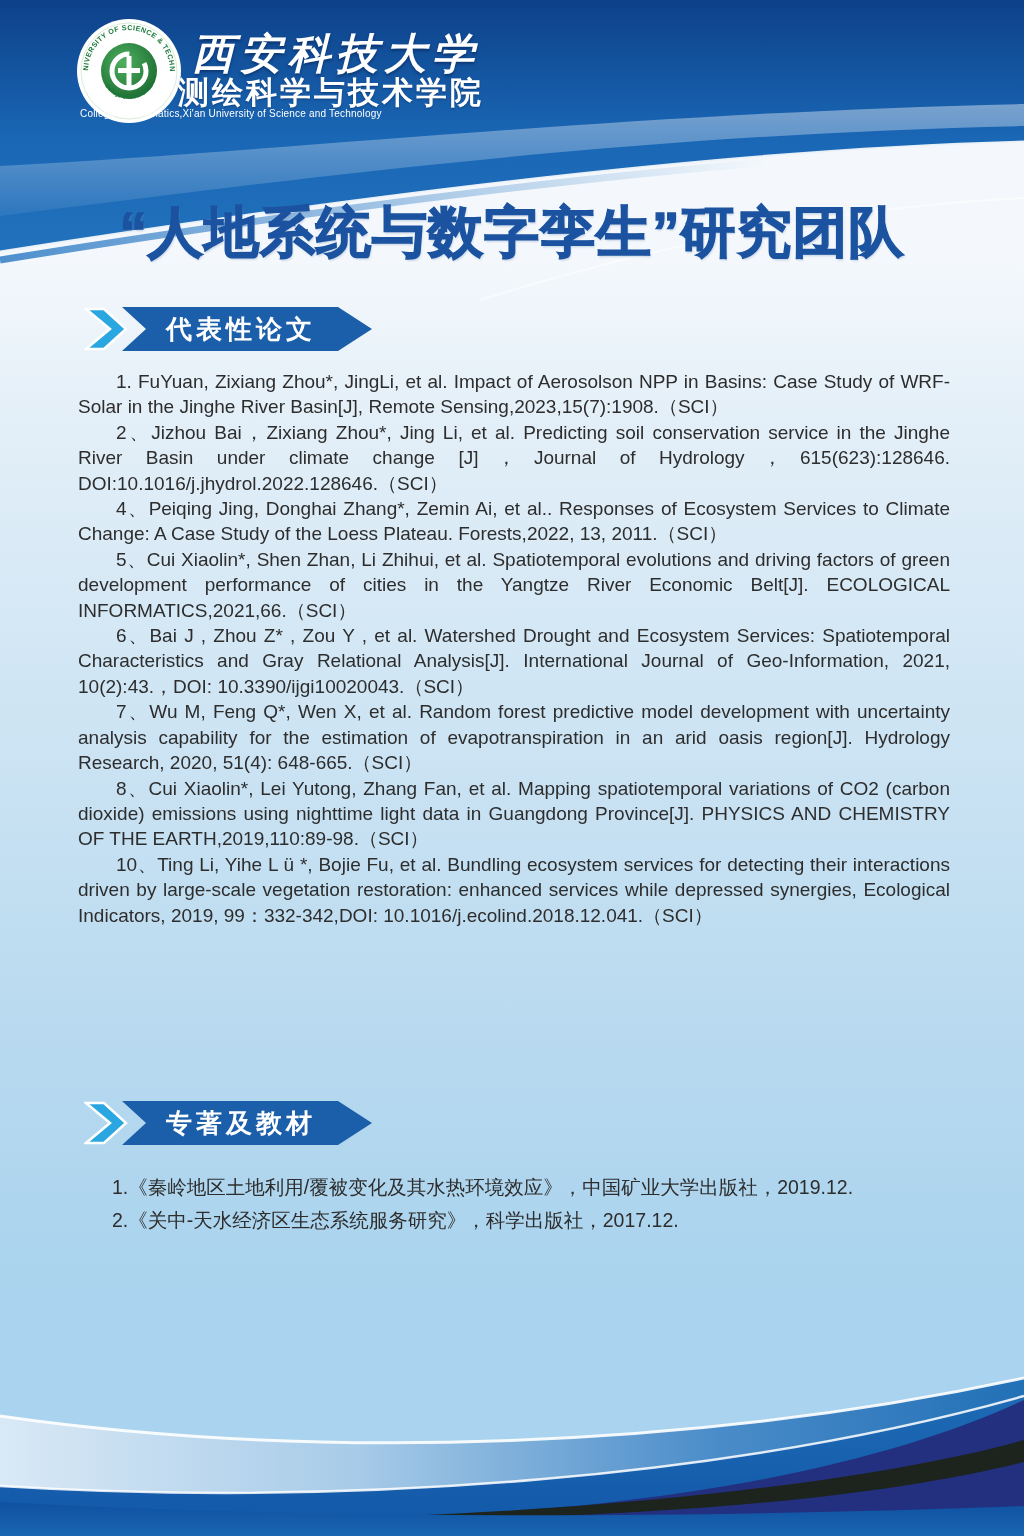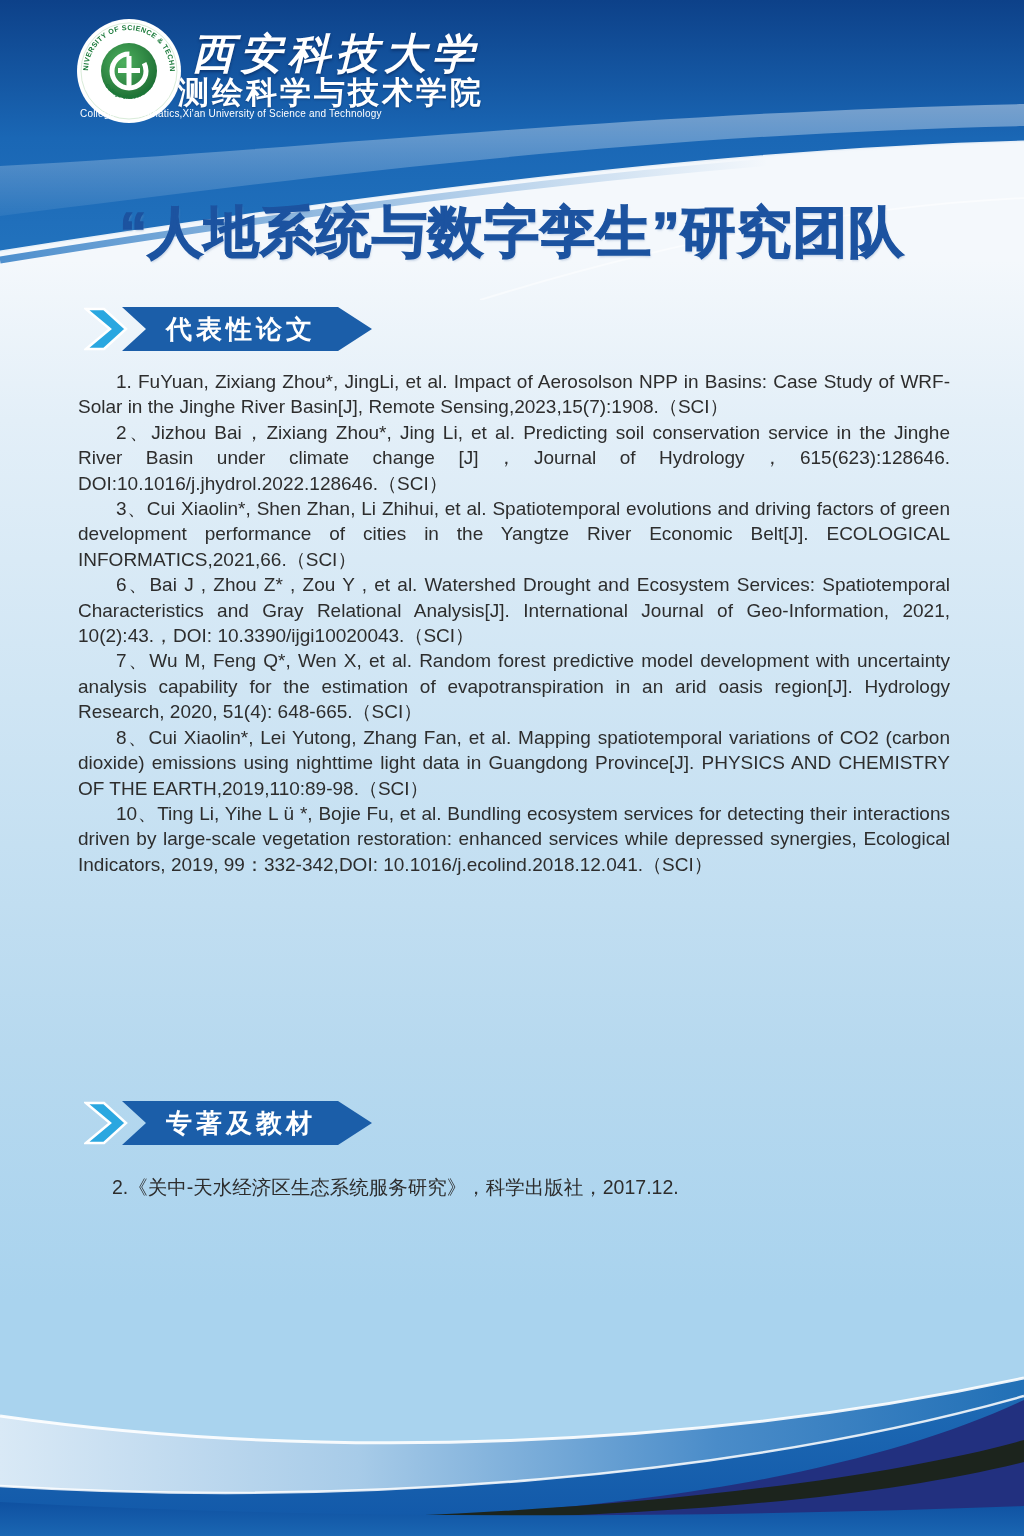--- a/index.html
+++ b/index.html
@@ -98,36 +98,38 @@
     <svg width="290" height="48" viewBox="0 0 290 48">
       <polygon points="2,4 20,4 42,24 20,44 2,44 26,24" fill="#2aa7e0" stroke="#ffffff" stroke-width="2.5"></polygon>
       <path d="M38,2 L254,2 L288,24 L254,46 L38,46 L62,24 Z" fill="#1b5ea9"></path>
     </svg>
     <div class="banner-label">代表性论文</div>
   </div>
 
   <div class="papers">
     <p class="paper">1. FuYuan, Zixiang Zhou*, JingLi, et al. Impact of Aerosolson NPP in Basins: Case Study of WRF-Solar in the Jinghe River Basin[J], Remote Sensing,2023,15(7):1908.（SCI）</p>
     <p class="paper">2、Jizhou Bai，Zixiang Zhou*, Jing Li, et al. Predicting soil conservation service in the Jinghe River Basin under climate change [J]，Journal of Hydrology，615(623):128646. DOI:10.1016/j.jhydrol.2022.128646.（SCI）</p>
-    <p class="paper">3、Cui Xiaolin*, Shen Zhan, Li Zhihui, et al. Spatiotemporal evolutions and driving factors of green development performance of cities in the Yangtze River Economic Belt[J]. ECOLOGICAL INFORMATICS,2021,66.（SCI）</p>
+    <p class="paper">4、Peiqing Jing, Donghai Zhang*, Zemin Ai, et al.. Responses of Ecosystem Services to Climate Change: A Case Study of the Loess Plateau. Forests,2022, 13, 2011.（SCI）</p>
+    <p class="paper">5、Cui Xiaolin*, Shen Zhan, Li Zhihui, et al. Spatiotemporal evolutions and driving factors of green development performance of cities in the Yangtze River Economic Belt[J]. ECOLOGICAL INFORMATICS,2021,66.（SCI）</p>
     <p class="paper">6、Bai J , Zhou Z* , Zou Y , et al. Watershed Drought and Ecosystem Services: Spatiotemporal Characteristics and Gray Relational Analysis[J]. International Journal of Geo-Information, 2021, 10(2):43.，DOI: 10.3390/ijgi10020043.（SCI）</p>
     <p class="paper">7、Wu M, Feng Q*, Wen X, et al. Random forest predictive model development with uncertainty analysis capability for the estimation of evapotranspiration in an arid oasis region[J]. Hydrology Research, 2020, 51(4): 648-665.（SCI）</p>
     <p class="paper">8、Cui Xiaolin*, Lei Yutong, Zhang Fan, et al. Mapping spatiotemporal variations of CO2 (carbon dioxide) emissions using nighttime light data in Guangdong Province[J]. PHYSICS AND CHEMISTRY OF THE EARTH,2019,110:89-98.（SCI）</p>
     <p class="paper">10、Ting Li, Yihe L ü *, Bojie Fu, et al. Bundling ecosystem services for detecting their interactions driven by large-scale vegetation restoration: enhanced services while depressed synergies, Ecological Indicators, 2019, 99：332-342,DOI: 10.1016/j.ecolind.2018.12.041.（SCI）</p>
   </div>
 
   <div class="banner banner-2">
     <svg width="290" height="48" viewBox="0 0 290 48">
       <polygon points="2,4 20,4 42,24 20,44 2,44 26,24" fill="#2aa7e0" stroke="#ffffff" stroke-width="2.5"></polygon>
       <path d="M38,2 L254,2 L288,24 L254,46 L38,46 L62,24 Z" fill="#1b5ea9"></path>
     </svg>
     <div class="banner-label">专著及教材</div>
   </div>
 
   <div class="books">
+    <p class="book">1.《秦岭地区土地利用/覆被变化及其水热环境效应》，中国矿业大学出版社，2019.12.</p>
     <p class="book">2.《关中-天水经济区生态系统服务研究》，科学出版社，2017.12.</p>
   </div>
 
   <svg class="footer-svg" width="1024" height="200" viewBox="0 0 1024 200">
     <defs>
       <linearGradient id="gBandA" x1="0" y1="0" x2="1" y2="0">
         <stop offset="0" stop-color="#d9e9f6"></stop>
           <stop offset="0.35" stop-color="#a7cbe8"></stop>
         <stop offset="0.7" stop-color="#4a8cc9"></stop>
           <stop offset="1" stop-color="#2270b6"></stop>

